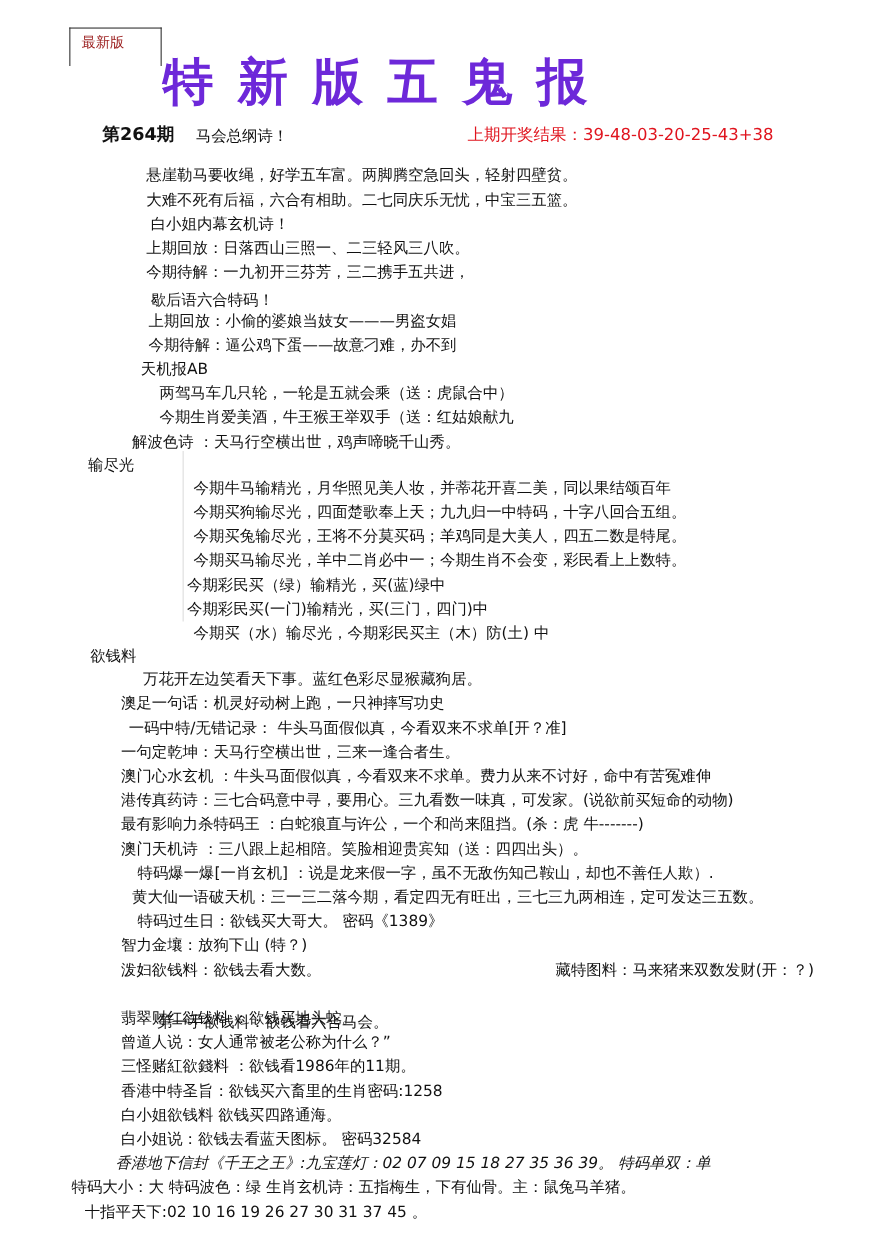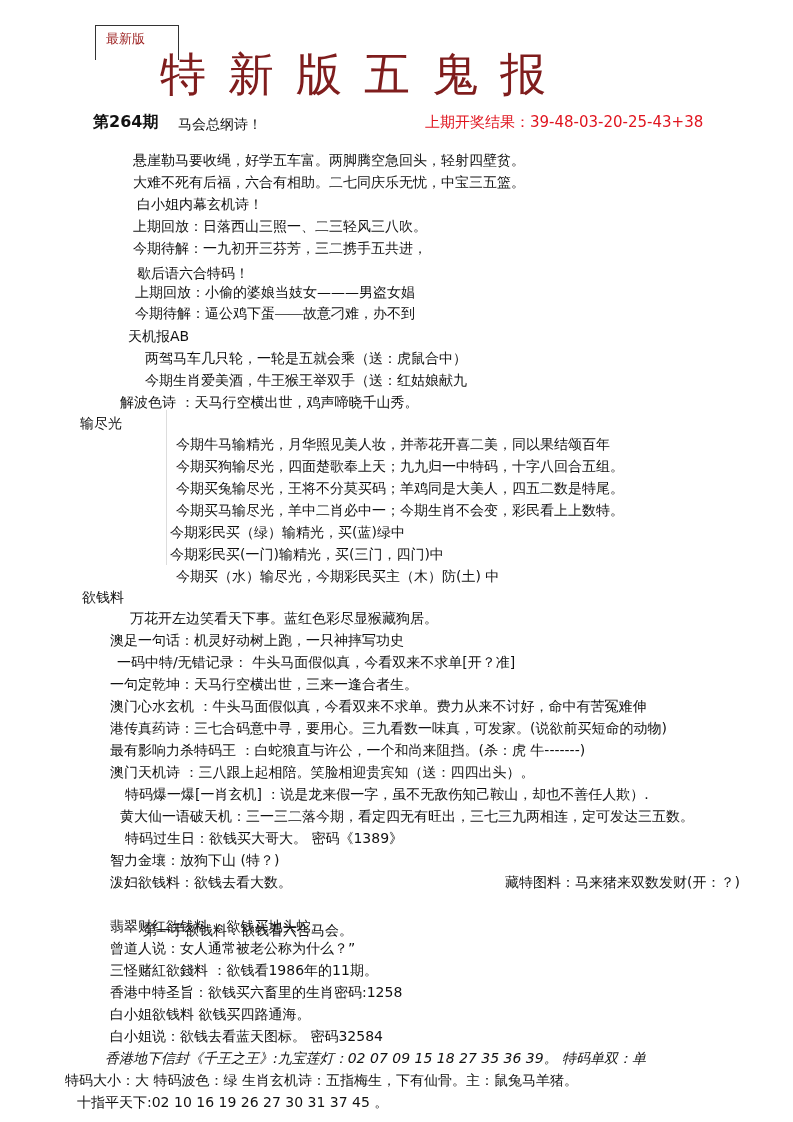--- a/index.html
+++ b/index.html
@@ -3,29 +3,29 @@
 <meta charset="utf-8">
 <style>
   html, body { margin: 0; padding: 0; background: #ffffff; }
   body {
     width: 793px; height: 1122px; position: relative; overflow: hidden;
     font-family: "DejaVu Sans", "Liberation Sans", sans-serif;
     color: #111111;
   }
   .badge-box {
     position: absolute; left: 63px; top: 25px; width: 82px; height: 34px;
-    border-top: 1px solid #333; border-left: 1px solid #333; border-right: 1px solid #333; margin-left: 32px;
+    border-top: 1px solid #333; border-left: 1px solid #333; border-right: 1px solid #333;
   }
   .badge-text {
     position: absolute; left: 10px; top: 4px; font-size: 13px; color: #9a1c1c;
   }
   .main-title {
-    position: absolute; left: 160px; top: 48px; font-size: 46px; color: #7f1d1d;
+    position: absolute; left: 148px; top: 48px; font-size: 46px; color: #6d28d9;
     font-family: "DejaVu Serif", "Liberation Serif", serif; letter-spacing: 22px;
-    line-height: 52px; white-space: nowrap;
+    line-height: 52px; white-space: nowrap; font-weight: bold;
   }
   .line {
     position: absolute; font-size: 14px; line-height: 18px; white-space: nowrap;
   }
   .issue { font-weight: bold; font-size: 16px; text-align: right; }
   .result { color: #e0141e; font-size: 15px; }
   .vbar {
     position: absolute; left: 166px; top: 410px; width: 1px; height: 155px; background: #dddddd;
   }
 </style>
@@ -47,21 +47,21 @@
 <div class="vbar"></div>
 
 <div id="lines">
     <div class="line" style="left: 133px; top: 151px;">悬崖勒马要收绳，好学五车富。两脚腾空急回头，轻射四壁贫。</div>
     <div class="line" style="left: 133px; top: 173px;">大难不死有后福，六合有相助。二七同庆乐无忧，中宝三五篮。</div>
     <div class="line" style="left: 137px; top: 195px;">白小姐内幕玄机诗！</div>
     <div class="line" style="left: 133px; top: 217px;">上期回放：日落西山三照一、二三轻风三八吹。</div>
     <div class="line" style="left: 133px; top: 239px;">今期待解：一九初开三芬芳，三二携手五共进，</div>
     <div class="line" style="left: 137px; top: 264px;">歇后语六合特码！</div>
     <div class="line" style="left: 135px; top: 283px;">上期回放：小偷的婆娘当妓女———男盗女娼</div>
-    <div class="line" style="left: 135px; top: 305px; font-family: Liberation Serif, serif;">今期待解：逼公鸡下蛋——故意刁难，办不到</div>
+    <div class="line" style="left: 135px; top: 305px;">今期待解：逼公鸡下蛋——故意刁难，办不到</div>
     <div class="line" style="left: 128px; top: 327px;">天机报AB</div>
     <div class="line" style="left: 145px; top: 349px;">两驾马车几只轮，一轮是五就会乘（送：虎鼠合中）</div>
     <div class="line" style="left: 145px; top: 371px;">今期生肖爱美酒，牛王猴王举双手（送：红姑娘献九</div>
     <div class="line" style="left: 120px; top: 393px;">解波色诗 ：天马行空横出世，鸡声啼晓千山秀。</div>
     <div class="line" style="left: 80px; top: 414px;">输尽光</div>
     <div class="line" style="left: 176px; top: 435px;">今期牛马输精光，月华照见美人妆，并蒂花开喜二美，同以果结颂百年</div>
     <div class="line" style="left: 176px; top: 457px;">今期买狗输尽光，四面楚歌奉上天；九九归一中特码，十字八回合五组。</div>
     <div class="line" style="left: 176px; top: 479px;">今期买兔输尽光，王将不分莫买码；羊鸡同是大美人，四五二数是特尾。</div>
     <div class="line" style="left: 176px; top: 501px;">今期买马输尽光，羊中二肖必中一；今期生肖不会变，彩民看上上数特。</div>
     <div class="line" style="left: 170px; top: 523px;">今期彩民买（绿）输精光，买(蓝)绿中</div>

